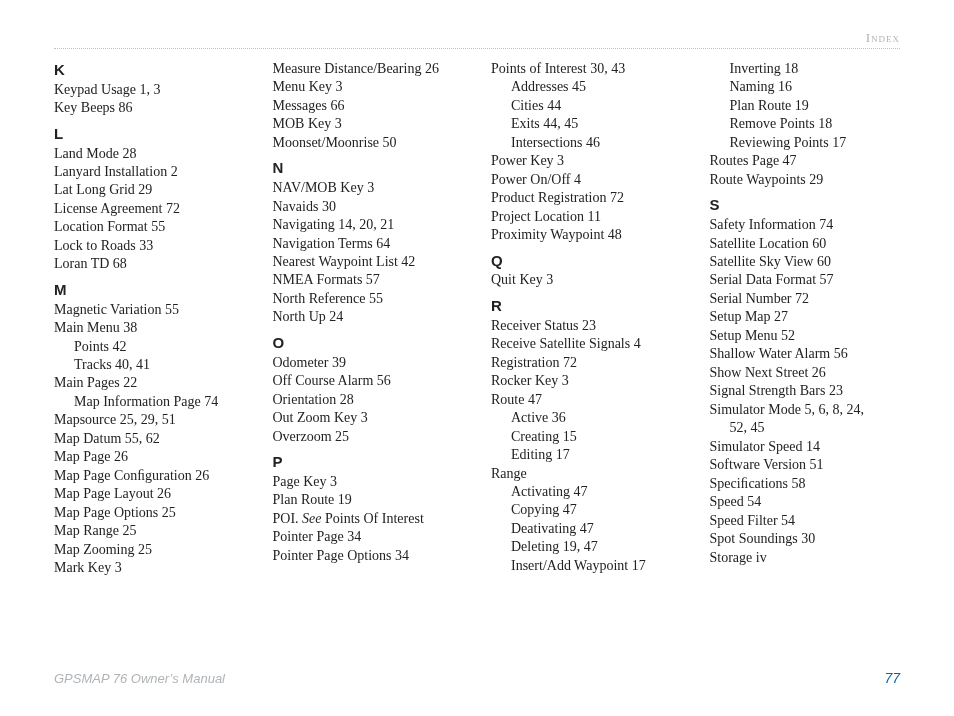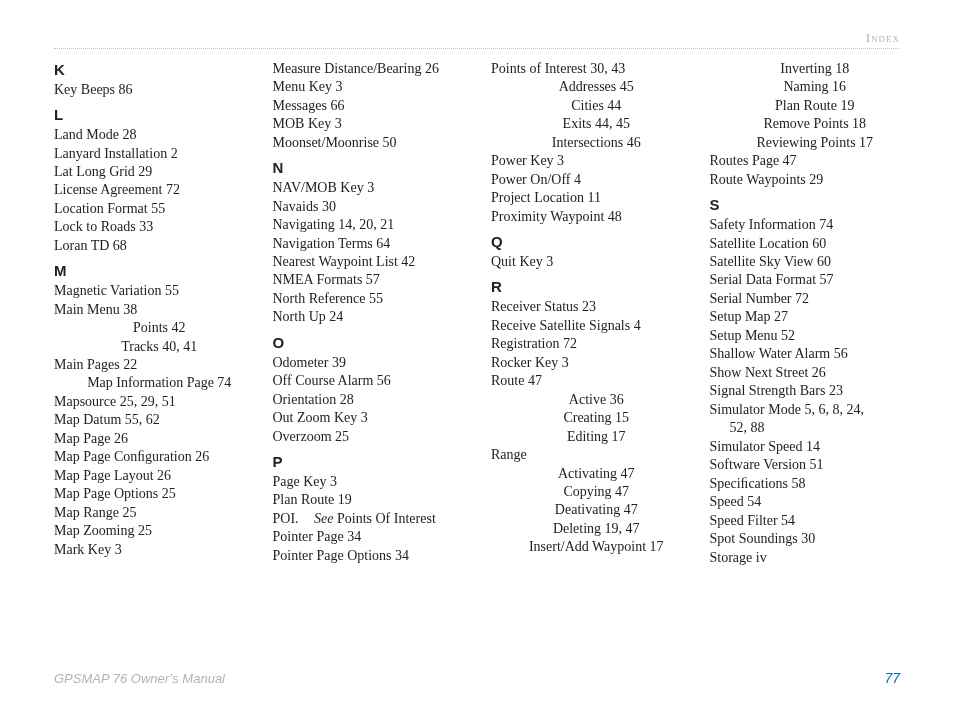--- a/index.html
+++ b/index.html
@@ -57,26 +57,25 @@
     font-size: 15px;
     margin-top: 6px;
     margin-bottom: 1px;
   }
   .letter:first-child { margin-top: 0; }
   .entry {
     white-space: normal;
   }
   .sub {
     margin-left: 20px;
-    text-align: center;
   }
   .sub2 {
     margin-left: 20px;
   }
-  em.see { font-style: italic; margin-left: 12px; }
+  em.see { font-style: italic; }
   .footer {
     position: absolute;
     left: 54px;
     right: 54px;
     bottom: 30px;
     display: flex;
     justify-content: space-between;
     align-items: baseline;
   }
   .footer-left {
@@ -97,20 +96,21 @@
 </head>
 <body>
 
 <div class="page">
   <div class="header">Index</div>
   <div class="rule"></div>
 
   <div class="columns">
     <div class="col" id="col0">
         <div class="letter">K</div>
+        <div class="entry">Keypad Usage  1, 3</div>
         <div class="entry">Key Beeps  86</div>
         <div class="letter">L</div>
         <div class="entry">Land Mode  28</div>
         <div class="entry">Lanyard Installation  2</div>
         <div class="entry">Lat Long Grid  29</div>
         <div class="entry">License Agreement  72</div>
         <div class="entry">Location Format  55</div>
         <div class="entry">Lock to Roads  33</div>
         <div class="entry">Loran TD  68</div>
         <div class="letter">M</div>
@@ -159,20 +159,21 @@
         <div class="entry">Pointer Page Options  34</div>
       </div>
     <div class="col" id="col2">
         <div class="entry">Points of Interest  30, 43</div>
         <div class="entry sub">Addresses  45</div>
         <div class="entry sub">Cities  44</div>
         <div class="entry sub">Exits  44, 45</div>
         <div class="entry sub">Intersections  46</div>
         <div class="entry">Power Key  3</div>
         <div class="entry">Power On/Off  4</div>
+        <div class="entry">Product Registration  72</div>
         <div class="entry">Project Location  11</div>
         <div class="entry">Proximity Waypoint  48</div>
         <div class="letter">Q</div>
         <div class="entry">Quit Key  3</div>
         <div class="letter">R</div>
         <div class="entry">Receiver Status  23</div>
         <div class="entry">Receive Satellite Signals  4</div>
         <div class="entry">Registration  72</div>
         <div class="entry">Rocker Key  3</div>
         <div class="entry">Route  47</div>
@@ -199,21 +200,21 @@
         <div class="entry">Satellite Location  60</div>
         <div class="entry">Satellite Sky View  60</div>
         <div class="entry">Serial Data Format  57</div>
         <div class="entry">Serial Number  72</div>
         <div class="entry">Setup Map  27</div>
         <div class="entry">Setup Menu  52</div>
         <div class="entry">Shallow Water Alarm  56</div>
         <div class="entry">Show Next Street  26</div>
         <div class="entry">Signal Strength Bars  23</div>
         <div class="entry">Simulator Mode  5, 6, 8, 24,</div>
-        <div class="entry sub2">52, 88</div>
+        <div class="entry sub2">52, 45</div>
         <div class="entry">Simulator Speed  14</div>
         <div class="entry">Software Version  51</div>
         <div class="entry">Speciﬁcations  58</div>
         <div class="entry">Speed  54</div>
         <div class="entry">Speed Filter  54</div>
         <div class="entry">Spot Soundings  30</div>
         <div class="entry">Storage  iv</div>
       </div>
   </div>
 

